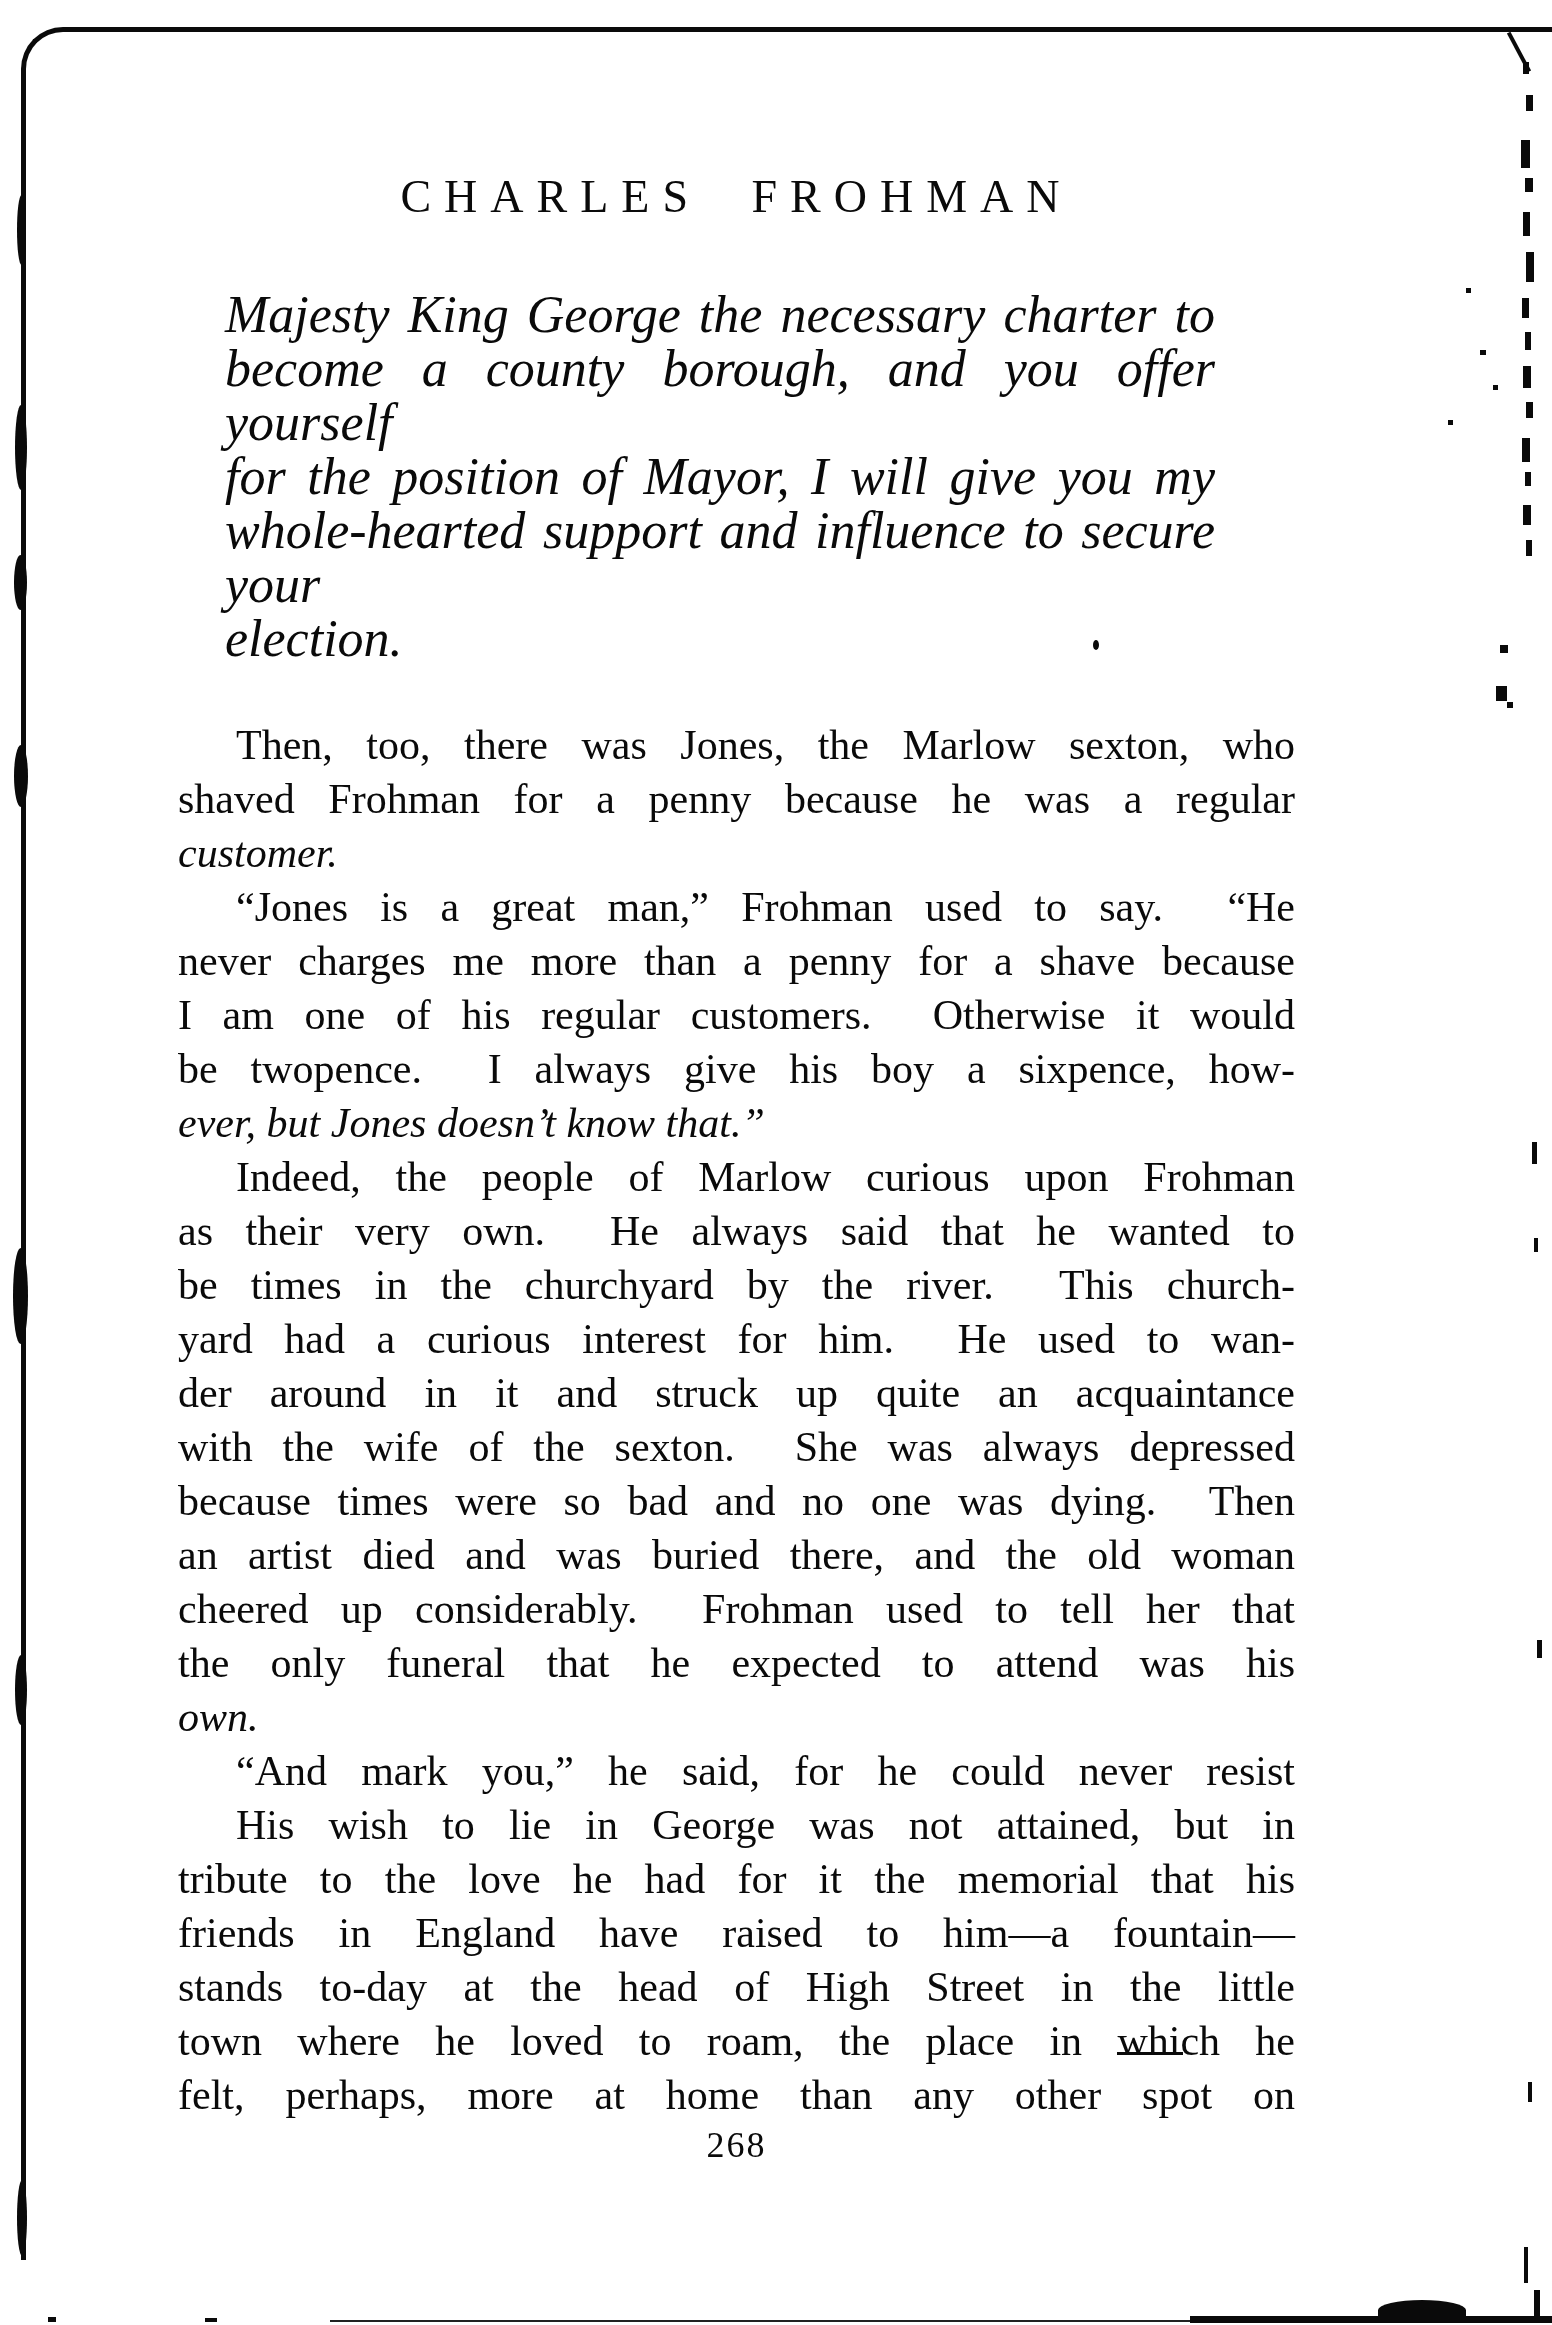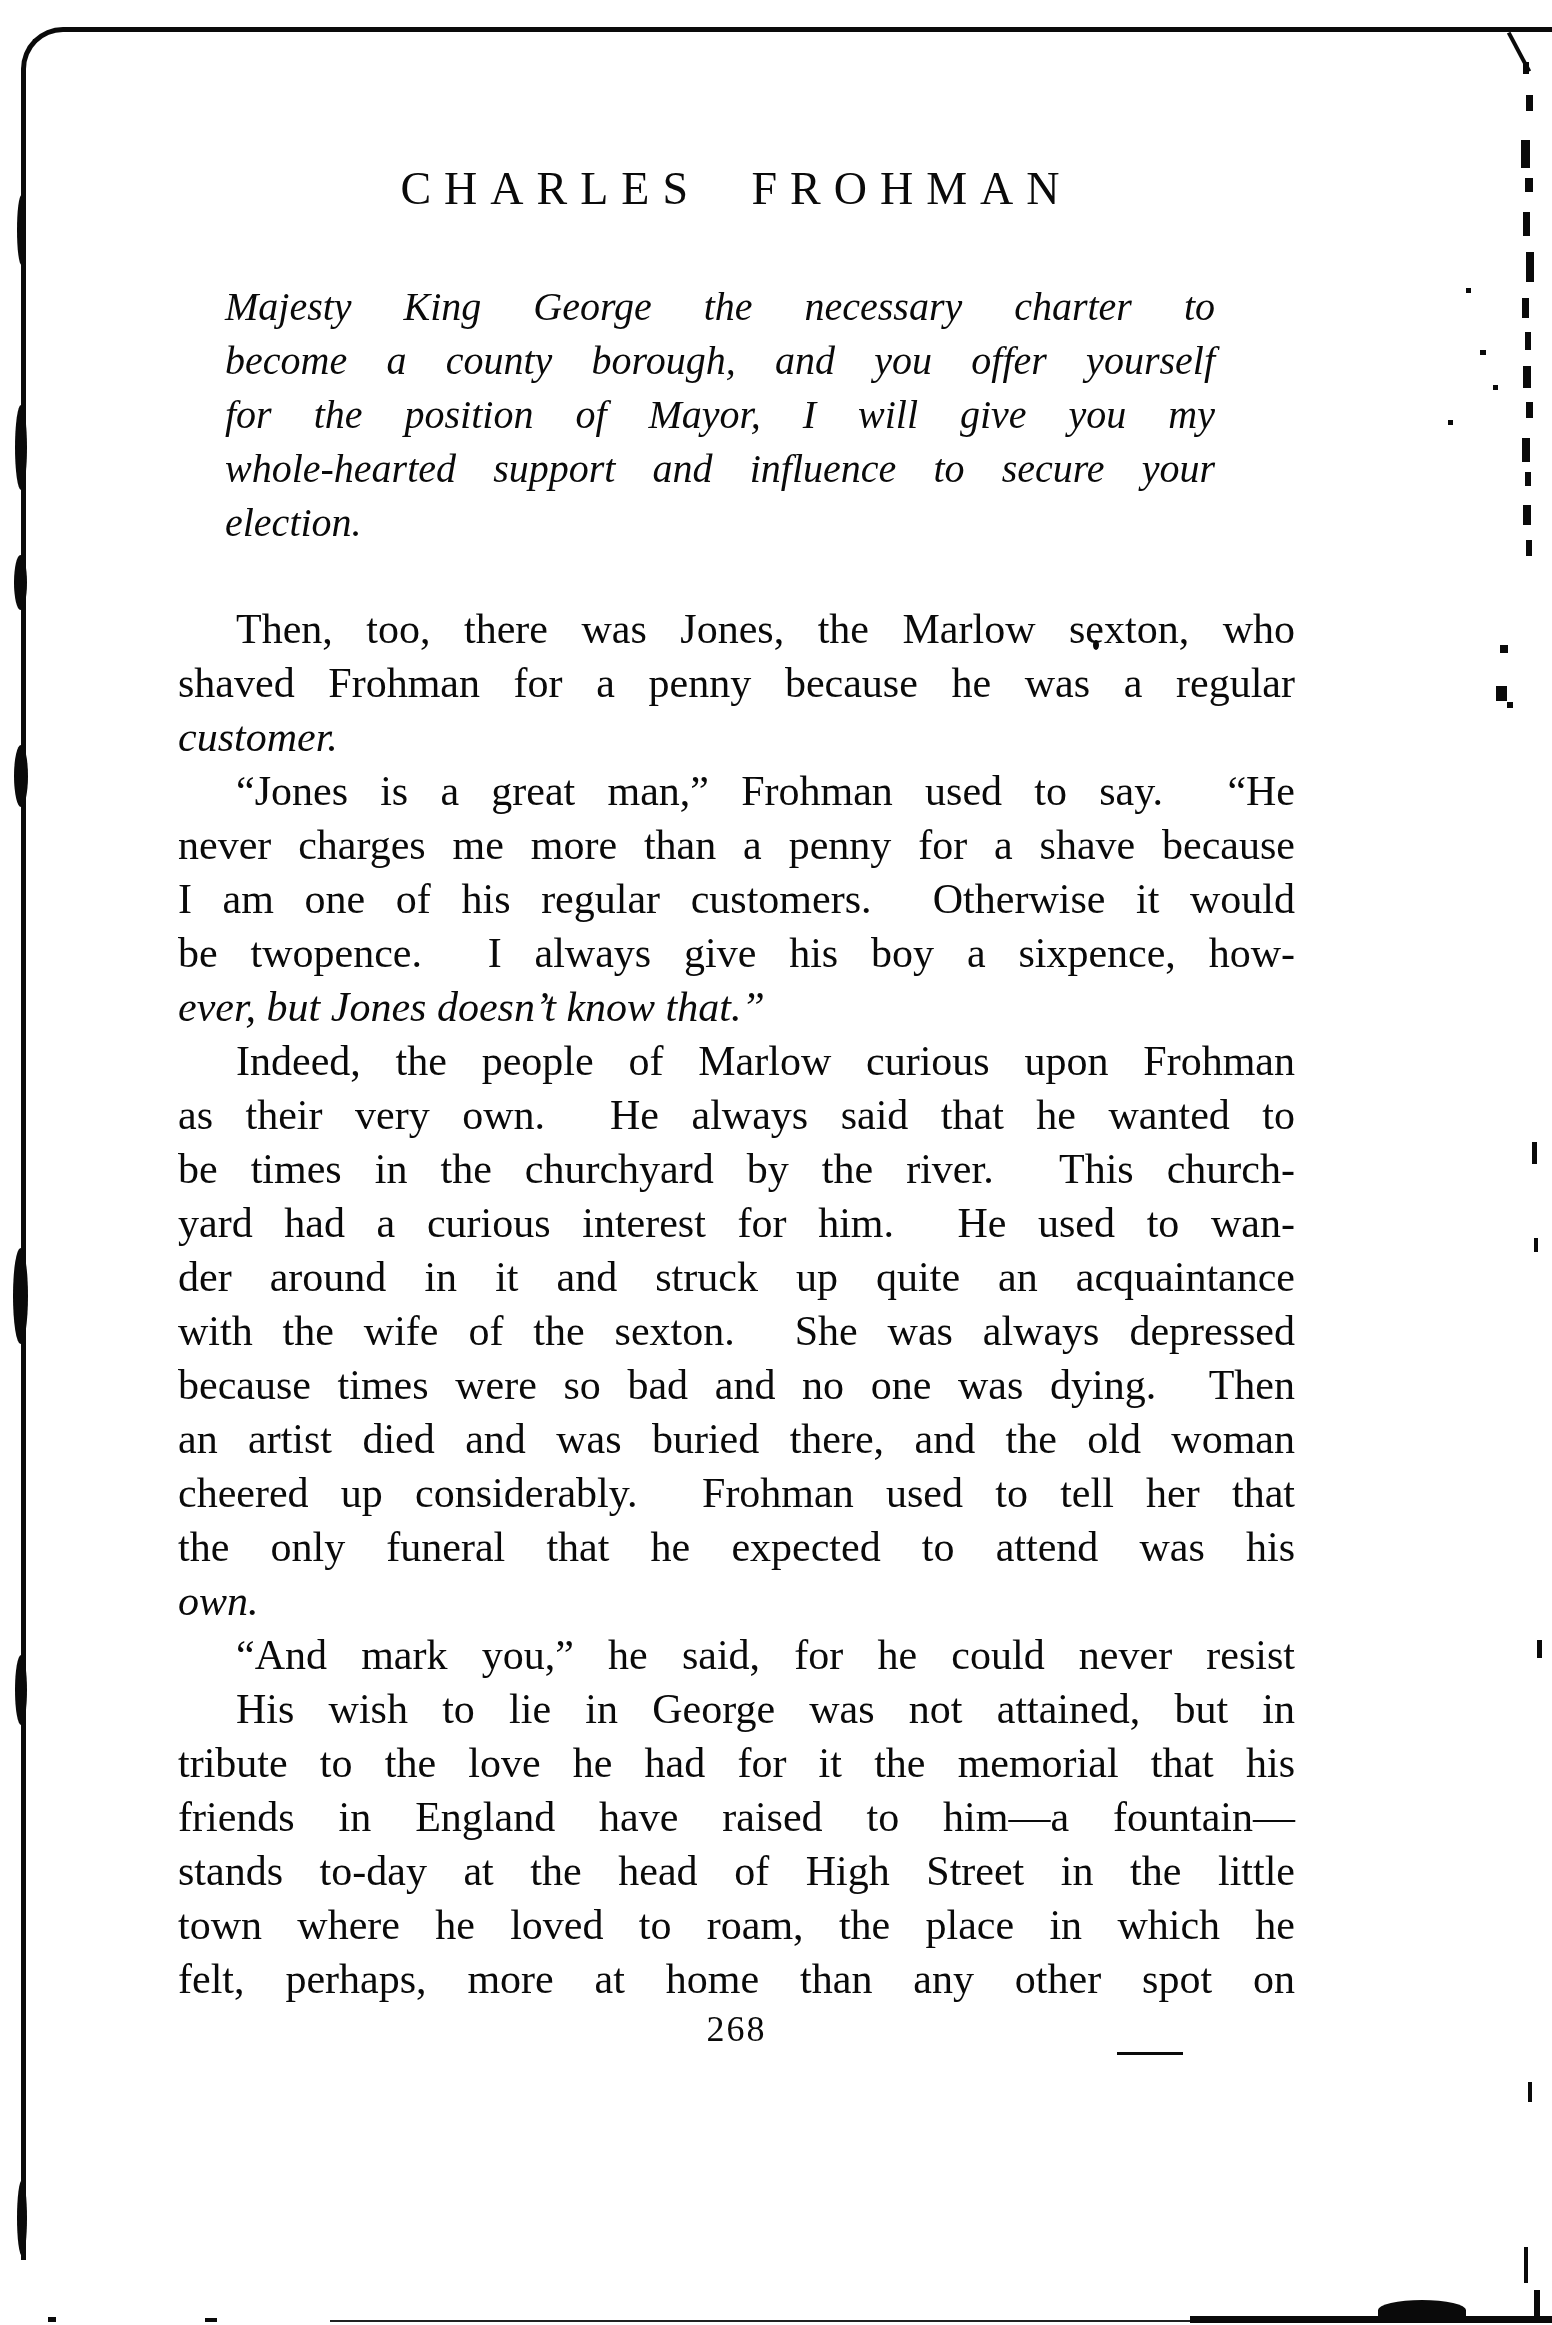--- a/index.html
+++ b/index.html
@@ -21,30 +21,30 @@
     pointer-events:none;
   }
   
   .art{position:absolute;background:#0a0a0a;}
   .blob{border-radius:50%;}
   
   .content{
     position:absolute;left:178px;top:0;width:1117px;
   }
   .title{
-    margin:0;padding-top:160px;
+    margin:8px;padding-top:160px;
     font-size:46px;line-height:58px;font-weight:400;
     text-align:center;
     letter-spacing:13px;word-spacing:26px;
   }
   .quote{
     margin:62px 0 8px 47px;
     width:990px;
     font-style:italic;
-    font-size:40px;line-height:54px;
+    font-size:52px;line-height:54px;
   }
   .body{
     margin-top:52px;
     font-size:42px;line-height:54px;
   }
   .ln{text-align:justify;text-align-last:justify;white-space:pre-wrap;}
   .ln-end{text-align:justify;text-align-last:left;white-space:pre-wrap;font-style:italic;}
   .ind{text-indent:58px;}
   .page-number{
     font-size:36px;line-height:46px;

